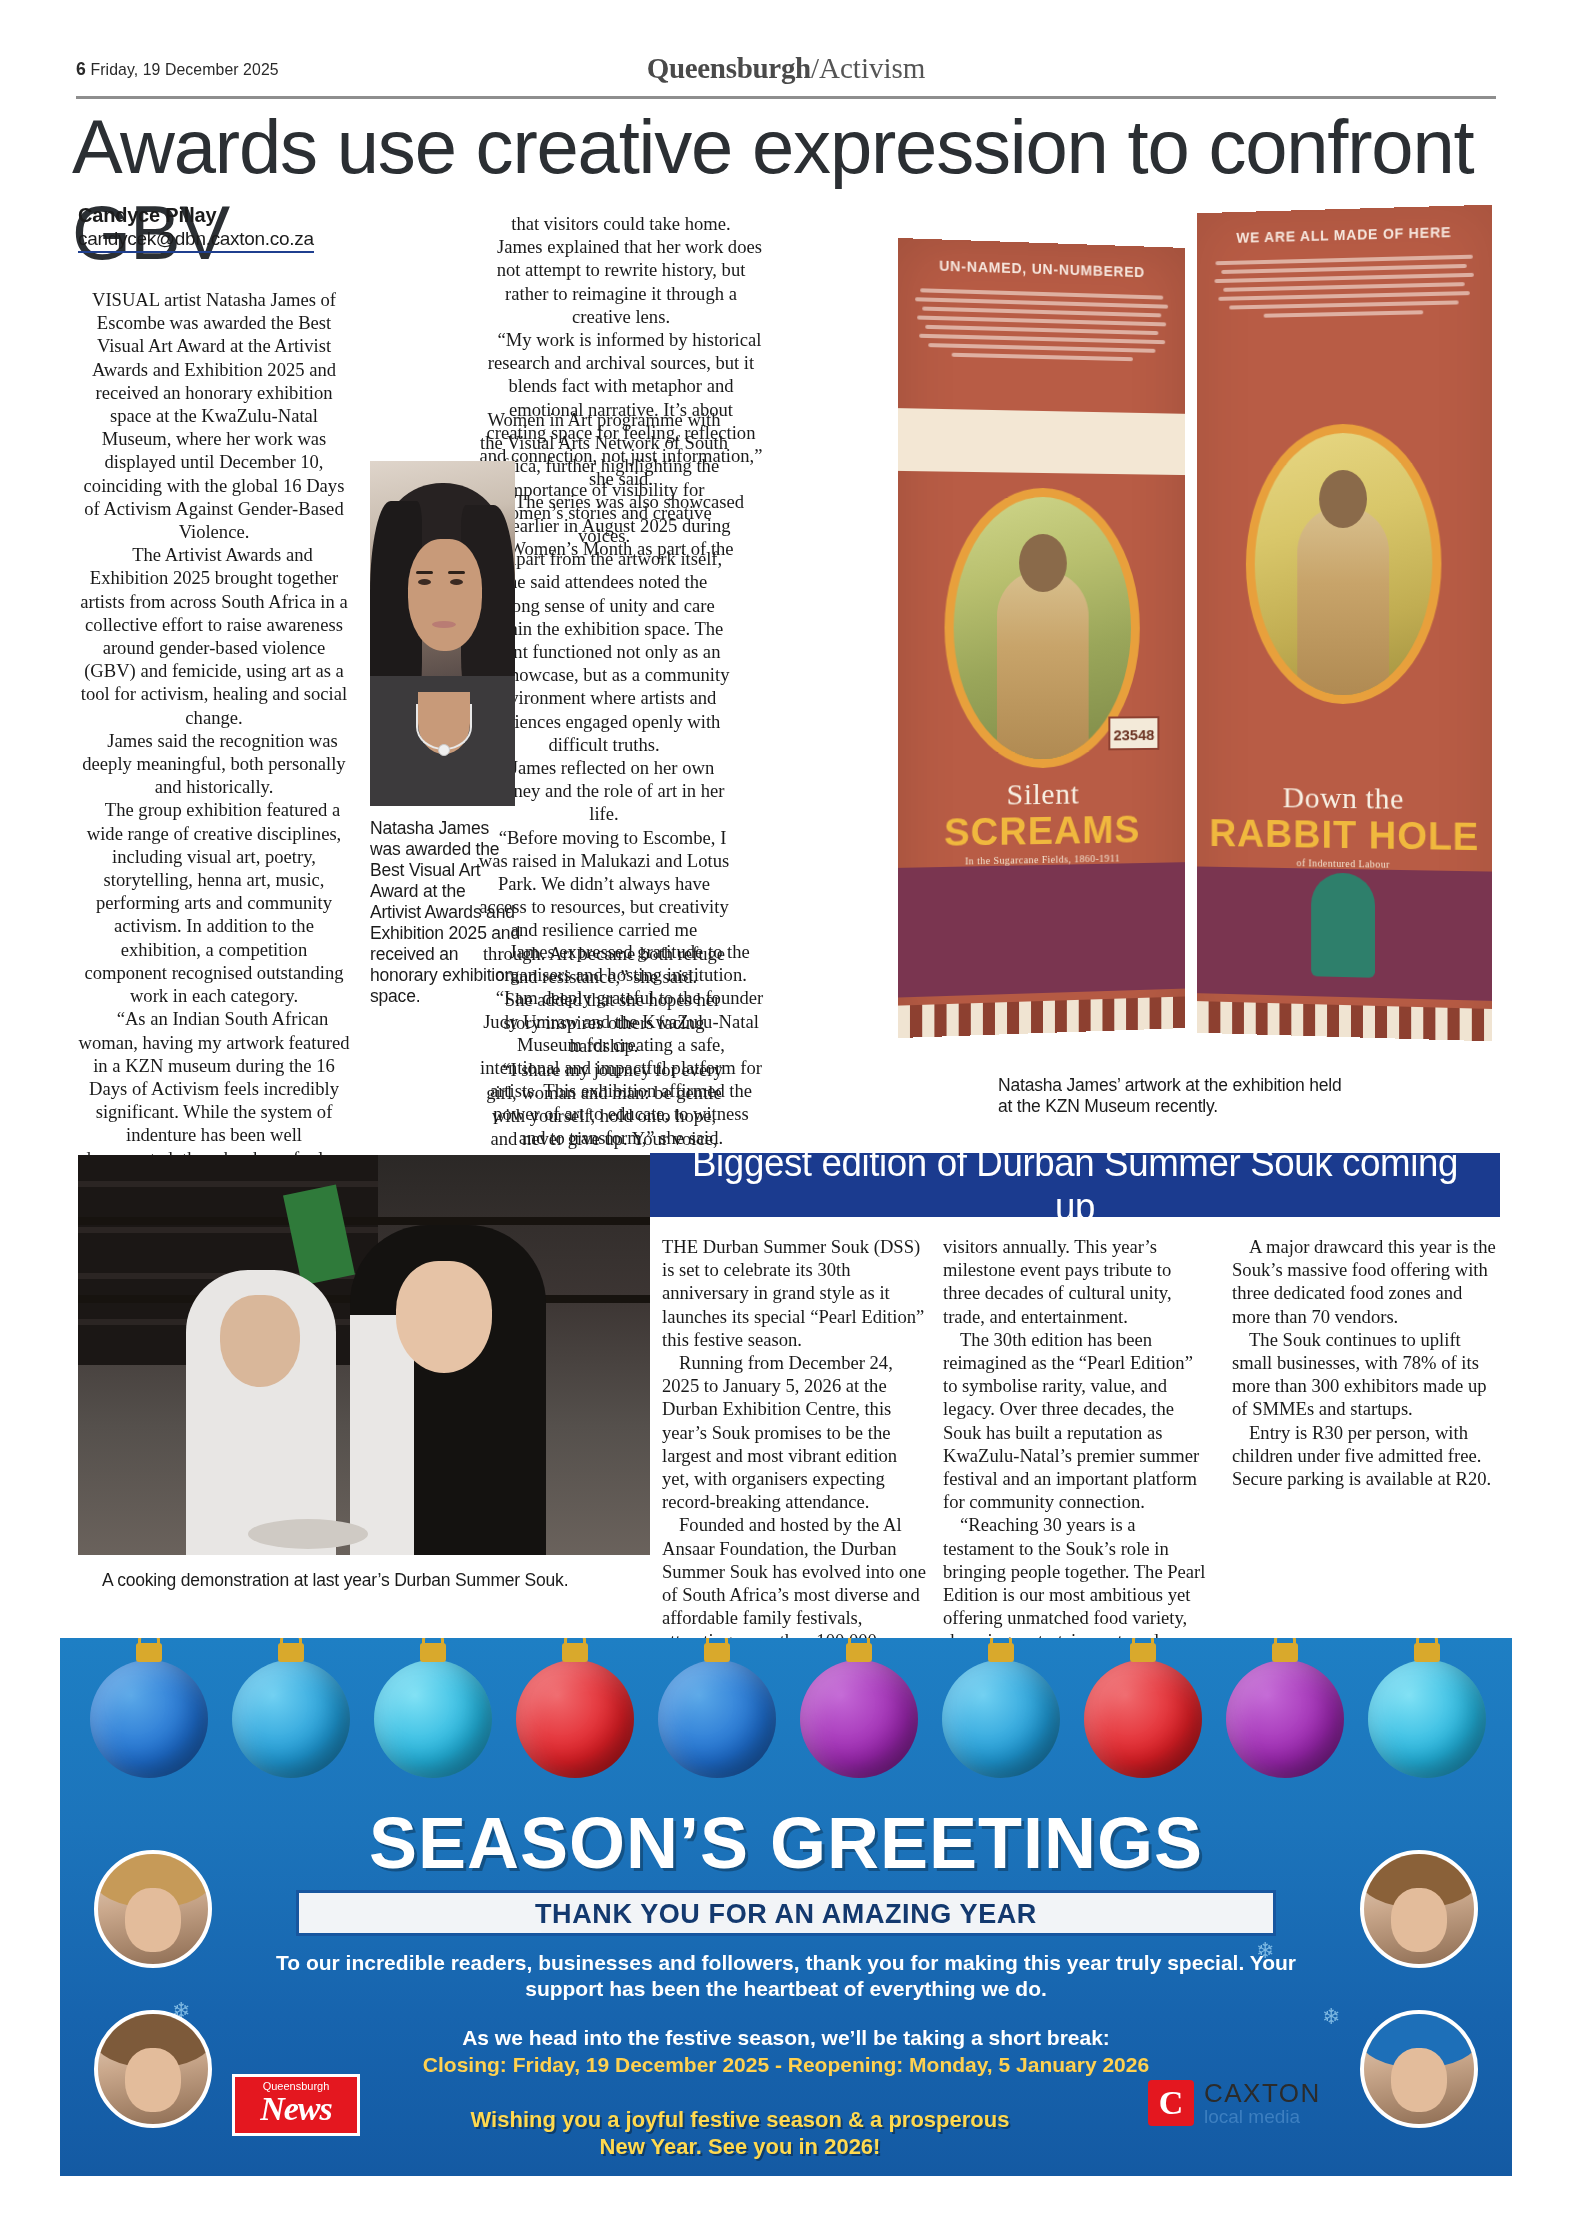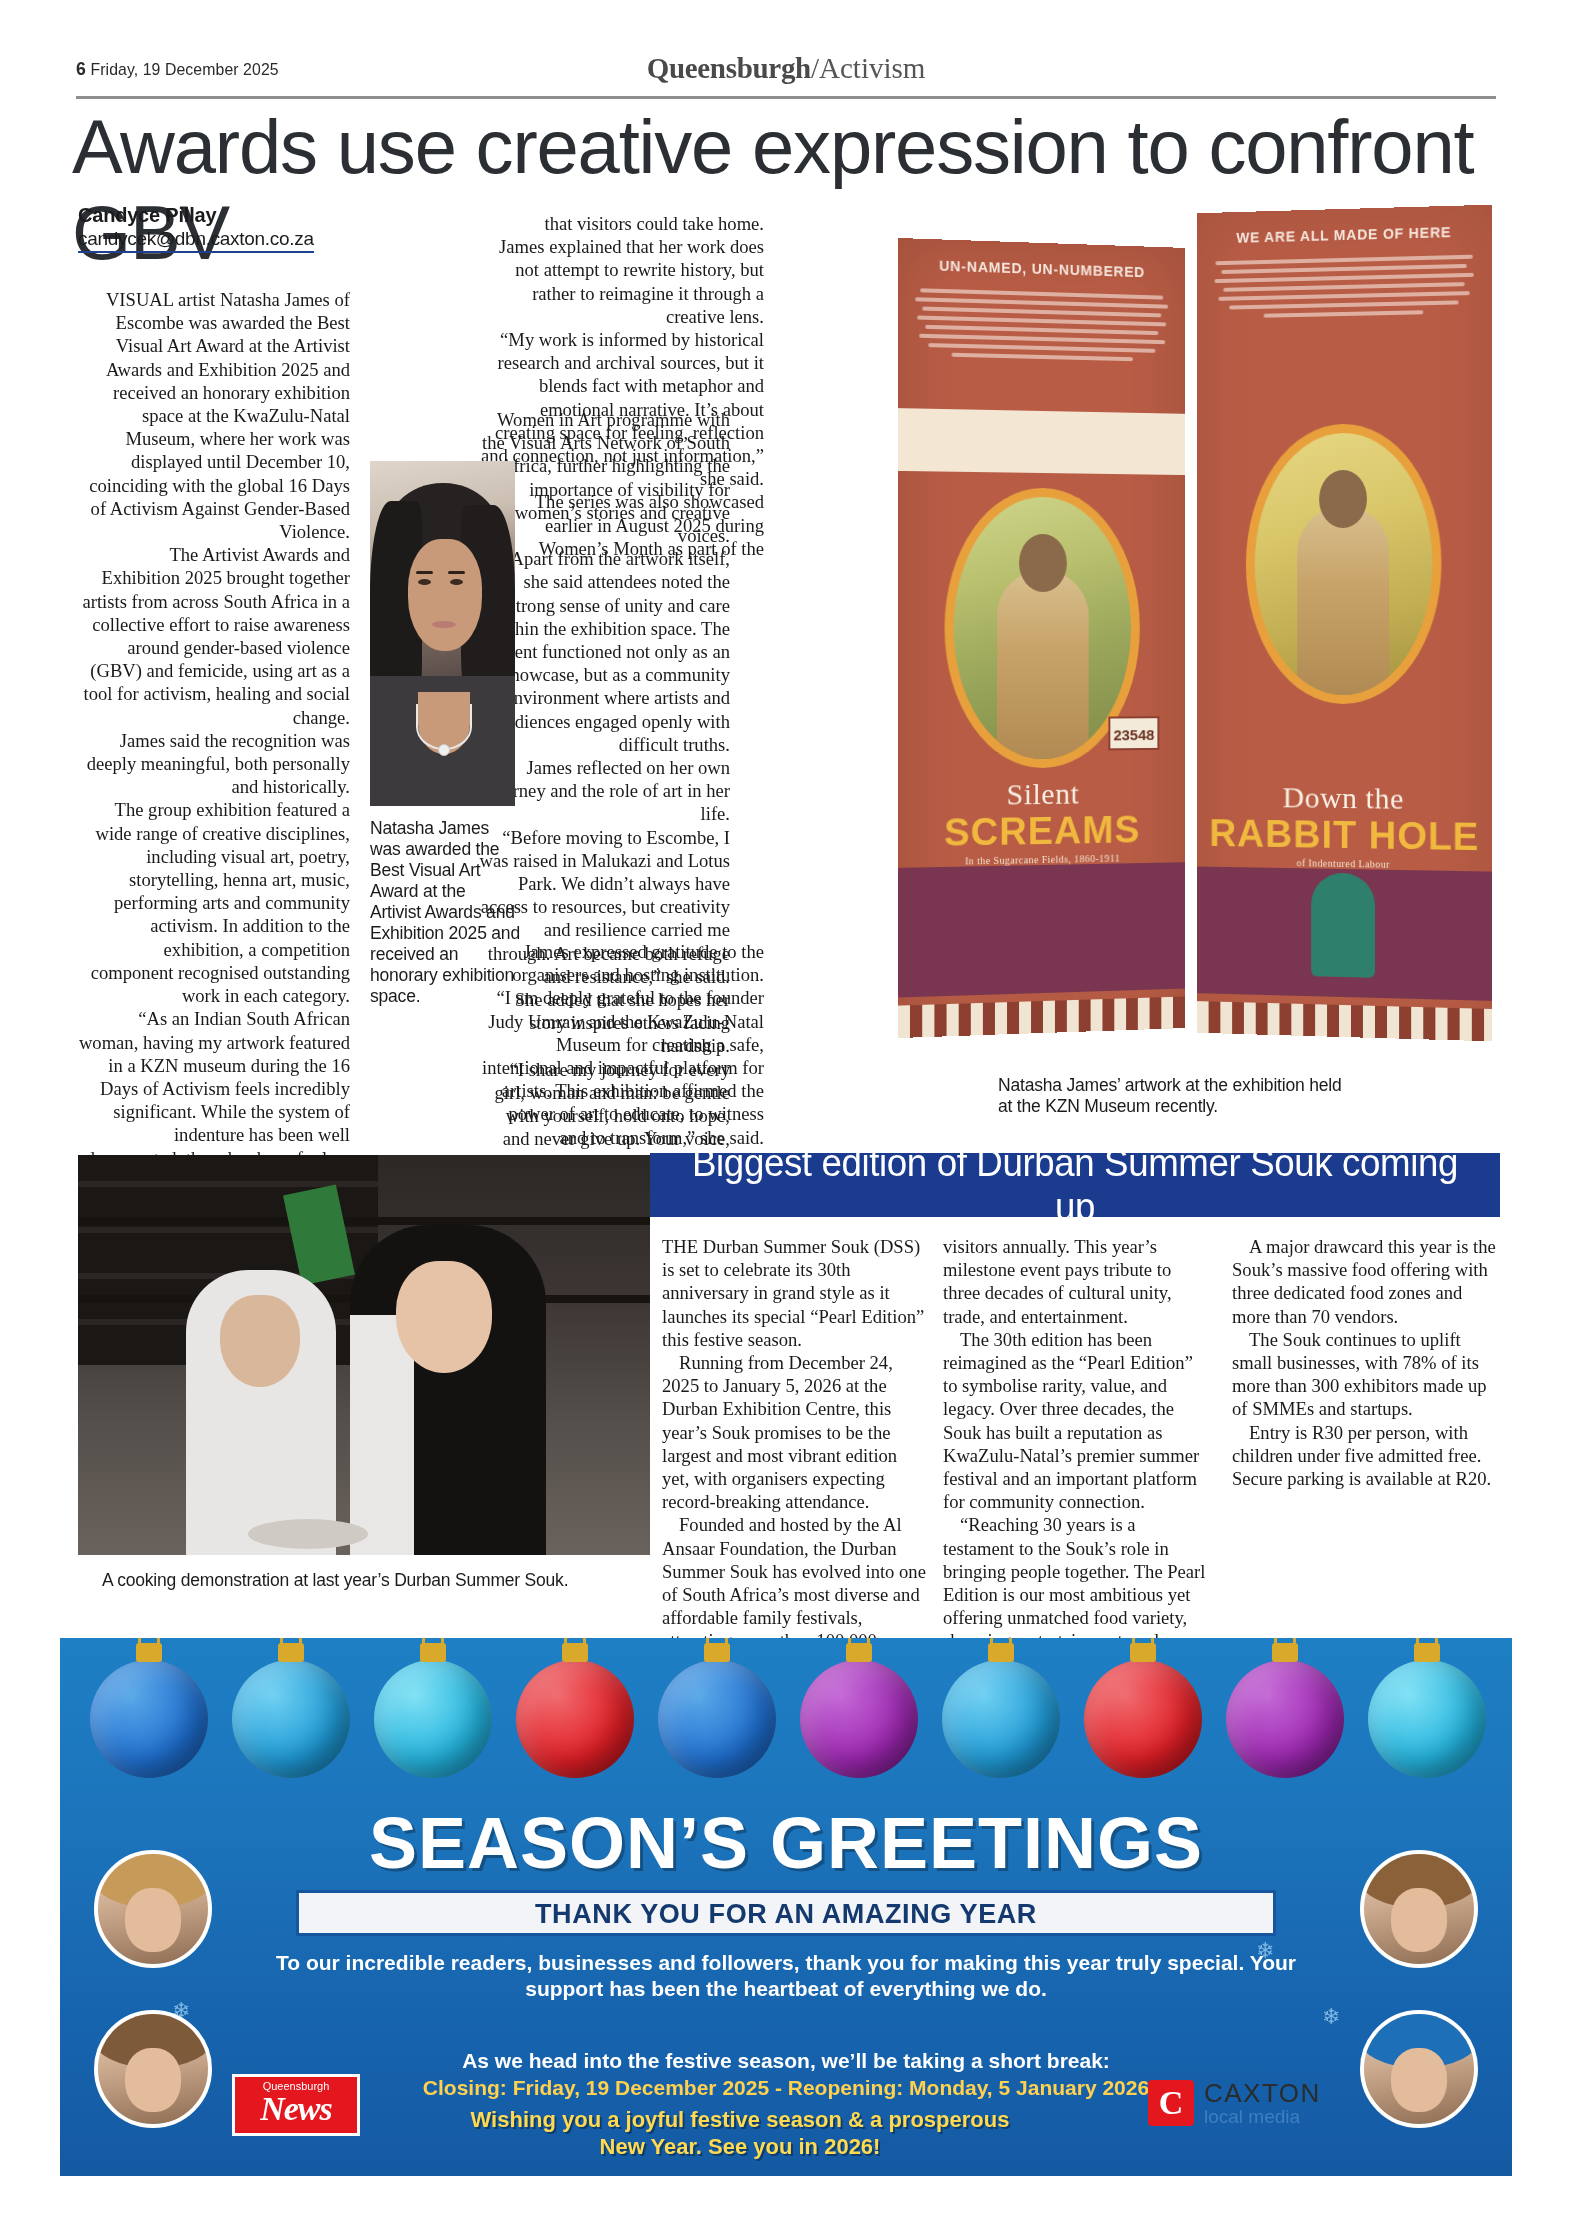--- a/index.html
+++ b/index.html
@@ -58,21 +58,21 @@
     font-family:"Liberation Sans", sans-serif; font-weight:bold;
     font-size:20px; color:#1b1b1b; letter-spacing:-.2px;
   }
   .byline .email {
     font-family:"Liberation Sans", sans-serif; font-size:19px;
     color:#1b1b1b; letter-spacing:-.3px; margin-top:1px;
     border-bottom:2px solid #1f3f8f; display:inline-block; padding-bottom:1px;
   }
 
   
-  .bodytext { font-size:18.6px; line-height:23.2px; text-align:right; }
+  .bodytext { font-size:18.6px; line-height:23.2px; text-align:center; }
   .bodytext p { margin:0; text-indent:17px; }
   .bodytext p.noindent { text-indent:0; }
 
   .col1 { position:absolute; left:78px; top:288px; width:272px;font-family:Liberation Serif, serif; }
   .col2a { position:absolute; left:478px; top:212px; width:286px; }
   .col2b { position:absolute; left:478px; top:408px; width:252px; }
   .col2c { position:absolute; left:478px; top:940px; width:286px; }
 
   
   .portrait {
@@ -329,21 +329,21 @@
     font-size:27px; color:#13396f; letter-spacing:.6px;
   }
   .adv-body {
     position:absolute; left:196px; top:312px; width:1060px; text-align:center;
     font-family:"Liberation Sans", sans-serif; font-weight:bold;
     font-size:21px; line-height:26px; color:#ffffff;
   }
   .adv-body2 {
     position:absolute; left:196px; top:386px; width:1060px; text-align:center;
     font-family:"Liberation Sans", sans-serif; font-weight:bold;
-    font-size:21px; line-height:27px; color:#ffffff;margin-top:23px;
+    font-size:21px; line-height:27px; color:#ffffff;
   }
   .adv-body2 .yellow { color:#ffd14f; }
   .adv-wish {
     position:absolute; left:330px; top:468px; width:700px; text-align:center;
     font-family:"Liberation Sans", sans-serif; font-weight:bold;
     font-size:22px; line-height:27px; color:#ffd94f;
     text-shadow:2px 2px 0 rgba(0,0,0,.35);
   }
   .avatar {
     position:absolute; width:118px; height:118px; border-radius:50%;

